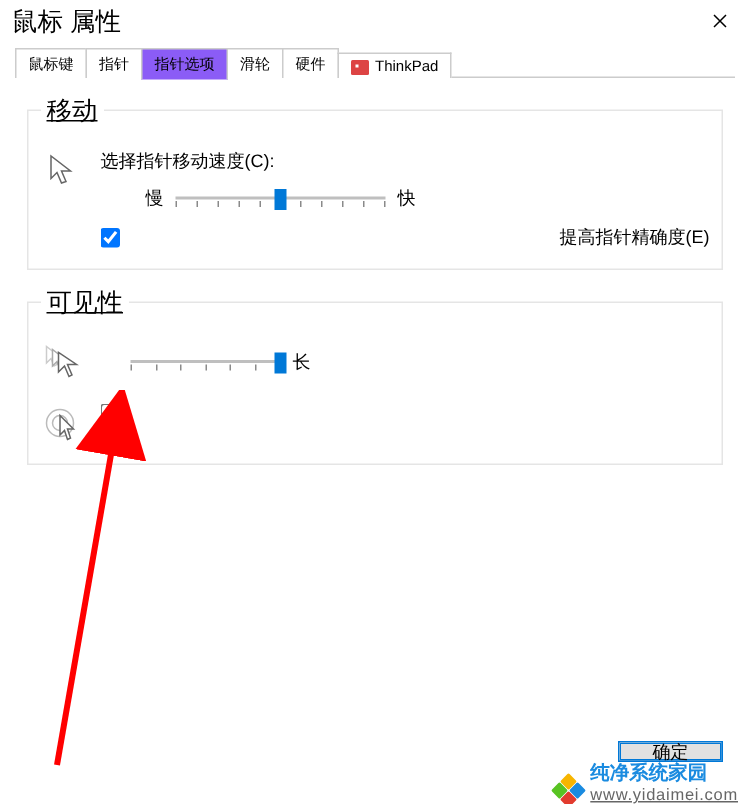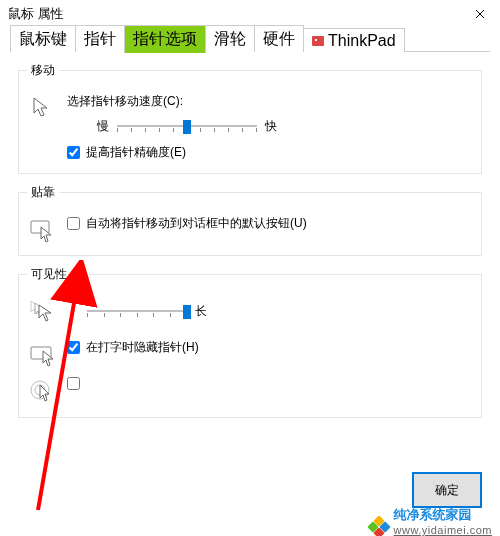--- a/index.html
+++ b/index.html
@@ -24,21 +24,21 @@
     overflow: hidden;
   }
   
   .titlebar {
     height: 28px;
     display: flex;
     align-items: center;
     padding: 0 8px;
     position: relative;
   }
-  .titlebar .title { font-size: 13px; }
+  .titlebar .title { font-size: 17px; }
   .close-btn {
     position: absolute;
     right: 0;
     top: 0;
     width: 40px;
     height: 28px;
     display: flex;
     align-items: center;
     justify-content: center;
   }
@@ -56,26 +56,26 @@
     position: absolute;
     left: 10px; right: 10px; bottom: 0;
     border-bottom: 1px solid var(--border);
   }
   .tab {
     border: 1px solid var(--border);
     border-bottom: none;
     padding: 3px 8px 2px;
     margin-right: -1px;
     background: #ffffff;
-    font-size: 16px;
+    font-size: 10px;
     position: relative;
     z-index: 1;
   }
   .tab.active {
-    background: #84cc16;
+    background: #8b5cf6;
     z-index: 2;
     padding-bottom: 3px;
     margin-bottom: -1px;
   }
   .tab.tpad {
     display: flex;
     align-items: center;
     gap: 4px;
   }
   .tp-icon {
@@ -94,21 +94,22 @@
   .tabpage {
     padding: 10px 18px 10px 18px;
   }
   fieldset.group {
     border: 1px solid var(--border-light);
     margin: 0 0 10px 0;
     padding: 8px 8px 12px 8px;
   }
   legend.group-title {
     padding: 0 4px;
-    font-size: 12px;
+    font-size: 17px;
+    text-decoration: underline;
   }
   .row {
     display: flex;
     align-items: flex-start;
     gap: 10px;
     margin: 6px 0 0 0;
   }
   .row + .row { margin-top: 10px; }
   .icon-slot {
     width: 30px;
@@ -156,35 +157,36 @@
     height: 14px;
     background: var(--blue);
     transform: translateX(-50%);
   }
   
   label.check {
     display: flex;
     align-items: center;
     gap: 6px;
     font-size: 12px;
+    justify-content: space-between;
   }
   .check input[type=checkbox] { margin: 0; }
   
   .button-row {
     position: absolute;
     left: 10px; right: 10px;
     bottom: 28px;
     display: flex;
     justify-content: flex-end;
     gap: 8px;
     padding-right: 8px;
   }
   .btn {
     min-width: 70px;
-    height: 36px;
+    height: 14px;
     border: 1px solid var(--btn-border);
     background: #e1e1e1;
     display: flex;
     align-items: center;
     justify-content: center;
     font-size: 12px;
   }
   .btn.default { border: 1px solid var(--blue); box-shadow: inset 0 0 0 1px var(--blue); }
   
   .watermark {
@@ -278,37 +280,20 @@
           <span class="slider-label-end">快</span>
         </div>
         <label class="check" style="margin-left:0">
           <input type="checkbox" checked="" style="">
           <span>提高指针精确度(E)</span>
         </label>
       </div>
     </div>
   </fieldset>
 
-  <fieldset class="group">
-    <legend class="group-title">贴靠</legend>
-    <div class="row">
-      <div class="icon-slot">
-        <svg viewBox="0 0 26 26">
-          <rect x="2" y="4" width="18" height="12" rx="1" fill="#fff" stroke="#888"></rect>
-          <path d="M12 10 L12 22 L15 19 L17 25 L19 24 L17 18 L22 18 Z" fill="#fff" stroke="#666"></path>
-        </svg>
-      </div>
-      <div class="row-content">
-        <label class="check">
-          <input type="checkbox" style="">
-          <span>自动将指针移动到对话框中的默认按钮(U)</span>
-        </label>
-      </div>
-    </div>
-  </fieldset>
 
   <fieldset class="group">
     <legend class="group-title">可见性</legend>
 
     <div class="row">
       <div class="icon-slot">
         <svg viewBox="0 0 26 26">
           <path d="M2 2 L2 13 L5 10 L7 15 L9 14 L7 9 L11 9 Z" fill="#fff" stroke="#ccc"></path>
           <path d="M6 4 L6 15 L9 12 L11 17 L13 16 L11 11 L15 11 Z" fill="#fff" stroke="#aaa"></path>
           <path d="M10 6 L10 19 L14 15 L17 22 L19 21 L16 14 L22 14 Z" fill="#fff" stroke="#666"></path>
@@ -327,36 +312,20 @@
                 <span class="tick"></span>
                 <span class="tick"></span>
             </div>
             <div class="thumb" style="left:100%"></div>
           </div>
           <span class="slider-label-end">长</span>
         </div>
       </div>
     </div>
 
-    <div class="row">
-      <div class="icon-slot">
-        <svg viewBox="0 0 26 26">
-          <rect x="2" y="6" width="20" height="12" rx="1" fill="#fff" stroke="#888"></rect>
-          <line x1="5" y1="9" x2="5" y2="9" stroke="#888"></line>
-            <line x1="8" y1="9" x2="8" y2="9" stroke="#888"></line>
-          <path d="M14 10 L14 22 L17 19 L19 25 L21 24 L19 18 L24 18 Z" fill="#fff" stroke="#666"></path>
-        </svg>
-      </div>
-      <div class="row-content">
-        <label class="check">
-          <input type="checkbox" checked="" style="">
-          <span>在打字时隐藏指针(H)</span>
-        </label>
-      </div>
-    </div>
 
     <div class="row">
       <div class="icon-slot">
         <svg viewBox="0 0 26 26">
           <circle cx="11" cy="11" r="9" fill="none" stroke="#bbb"></circle>
           <circle cx="11" cy="11" r="5" fill="none" stroke="#bbb"></circle>
           <path d="M11 6 L11 19 L14 16 L16 22 L18 21 L16 15 L20 15 Z" fill="#fff" stroke="#666"></path>
         </svg>
       </div>
       <div class="row-content">

